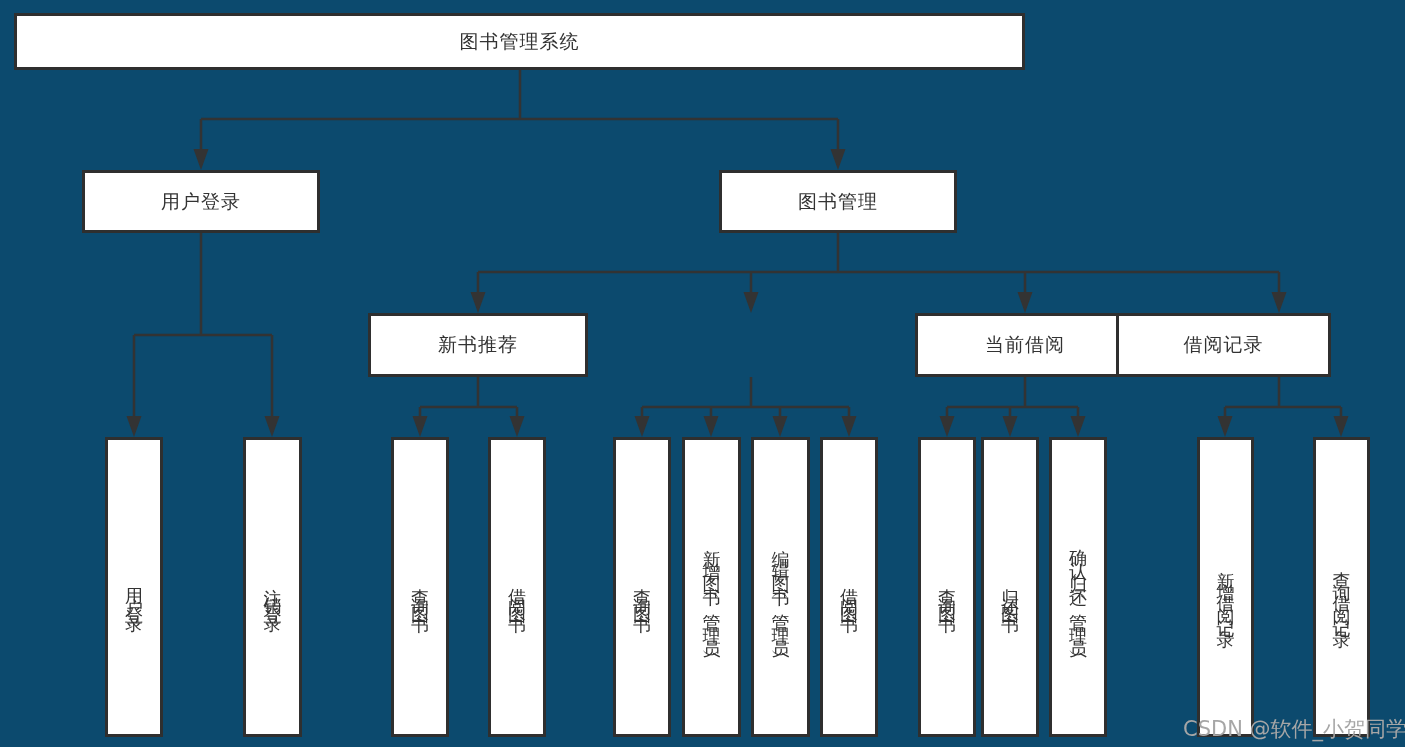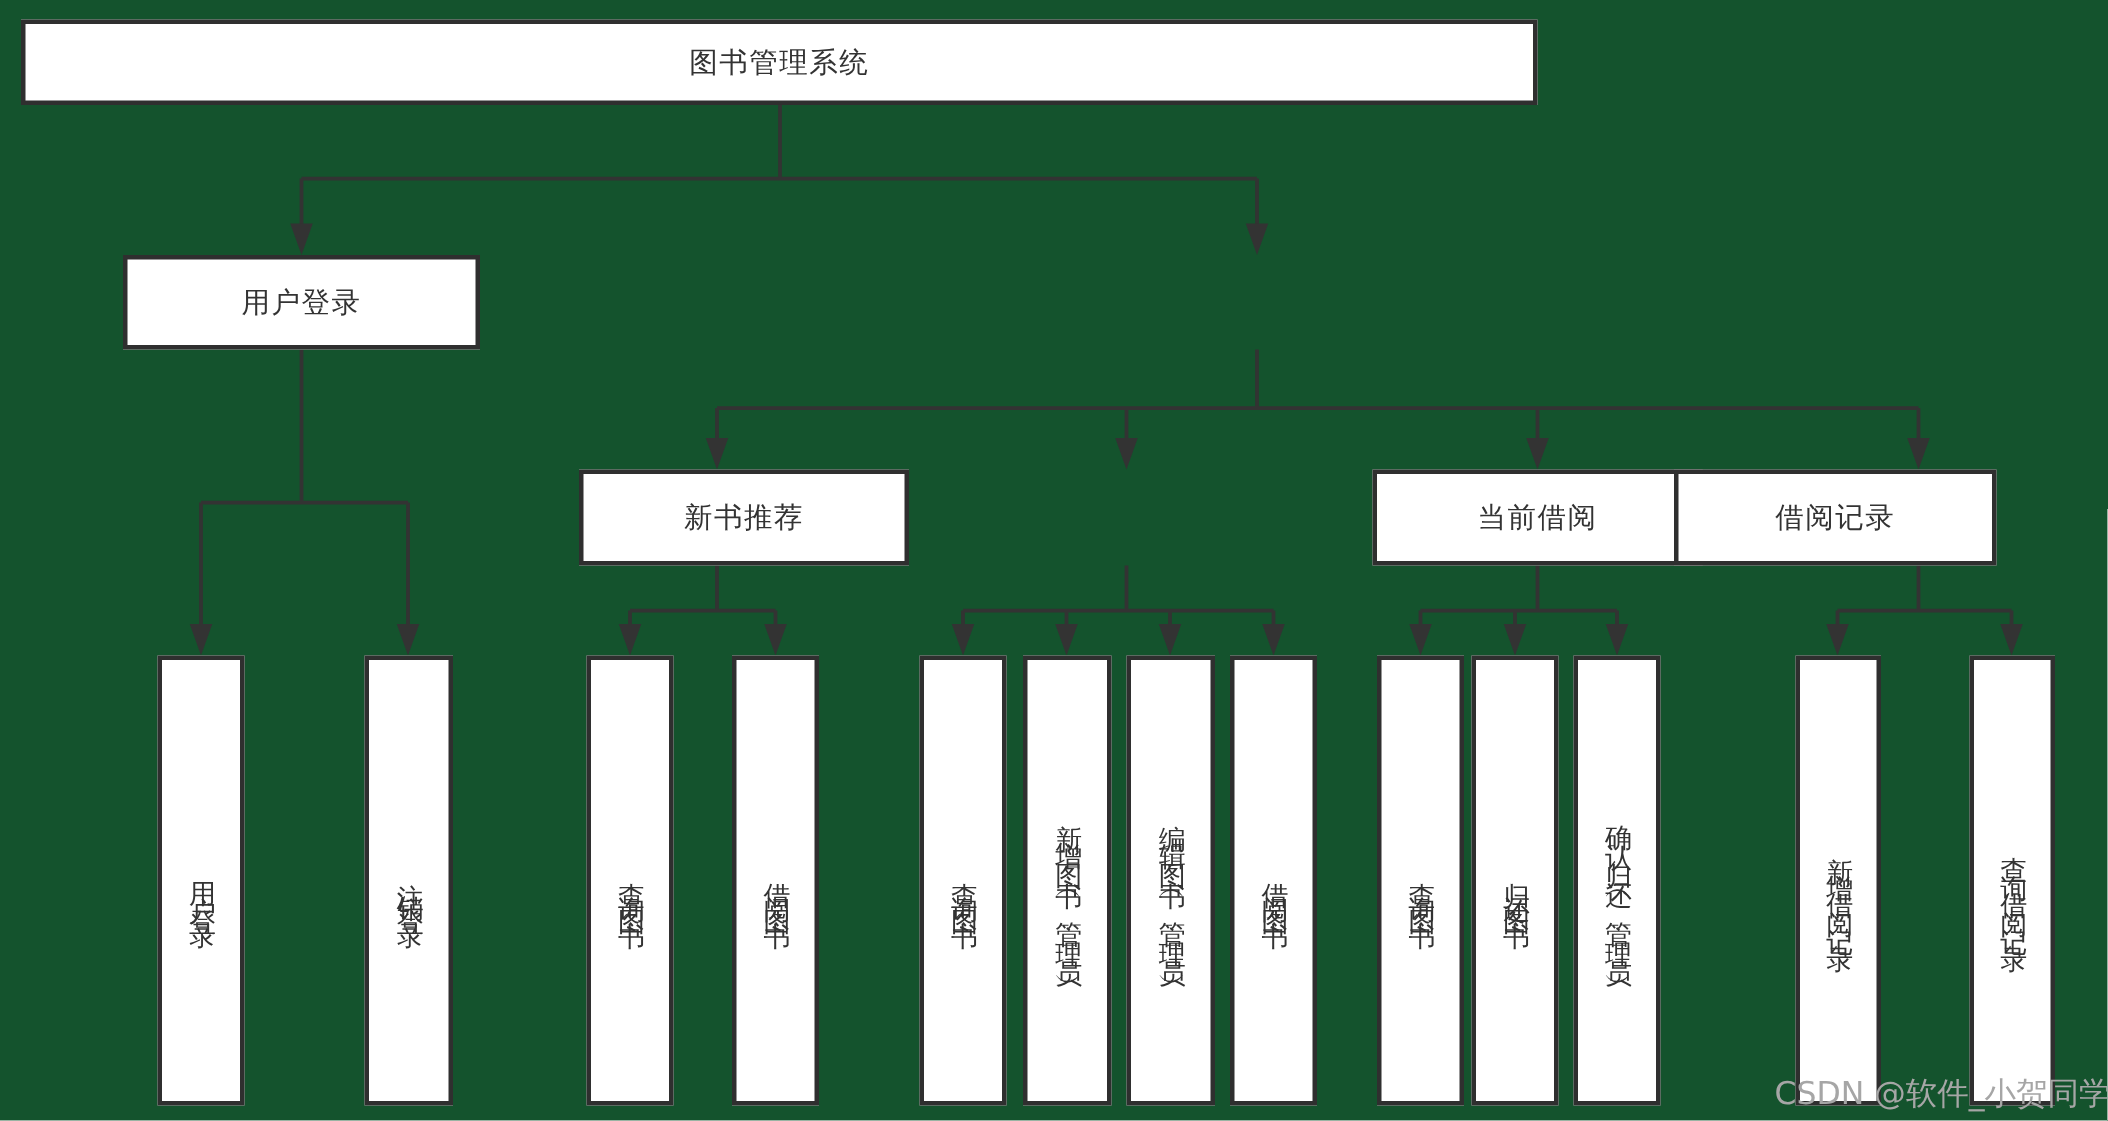--- a/index.html
+++ b/index.html
@@ -1,17 +1,17 @@
 <!DOCTYPE html>
 <html><head>
 <meta charset="utf-8">
 <style>
   html,body{margin:0;padding:0;background:#fff;}
   .canvas{
-    position:relative;width:1405px;height:747px;background:#14532d;
+    position:relative;width:1405px;height:747px;background:#0c4a6e;
     font-family:"DejaVu Sans","Liberation Sans",sans-serif;overflow:hidden;
   }
   .svg-layer{position:absolute;left:0;top:0;z-index:1;}
   .hbox{
     position:absolute;box-sizing:border-box;background:#ffffff;
     border:3px solid #2f2f2f;display:flex;align-items:center;justify-content:center;
     z-index:2;
   }
   .hbox span{font-size:19px;color:#333333;letter-spacing:1px;white-space:nowrap;}
   .vbox{
@@ -75,22 +75,25 @@
     </g>
   </svg>
 
   <div class="hbox" style="left:14px;top:13px;width:1011px;height:57px">
     <span>图书管理系统</span>
   </div>
 
   <div class="hbox" style="left:82px;top:170px;width:238px;height:63px">
     <span>用户登录</span>
   </div>
+  <div class="hbox" style="left:719px;top:170px;width:238px;height:63px">
+    <span>图书管理</span>
+  </div>
 
-  <div class="hbox" style="left:386px;top:313px;width:220px;height:64px">
+  <div class="hbox" style="left:368px;top:313px;width:220px;height:64px">
     <span>新书推荐</span>
   </div>
   <div class="hbox" style="left:915px;top:313px;width:220px;height:64px">
     <span>当前借阅</span>
   </div>
   <div class="hbox" style="left:1116px;top:313px;width:215px;height:64px">
     <span>借阅记录</span>
   </div>
 
   <div class="vbox" style="left:105px;width:58px">

